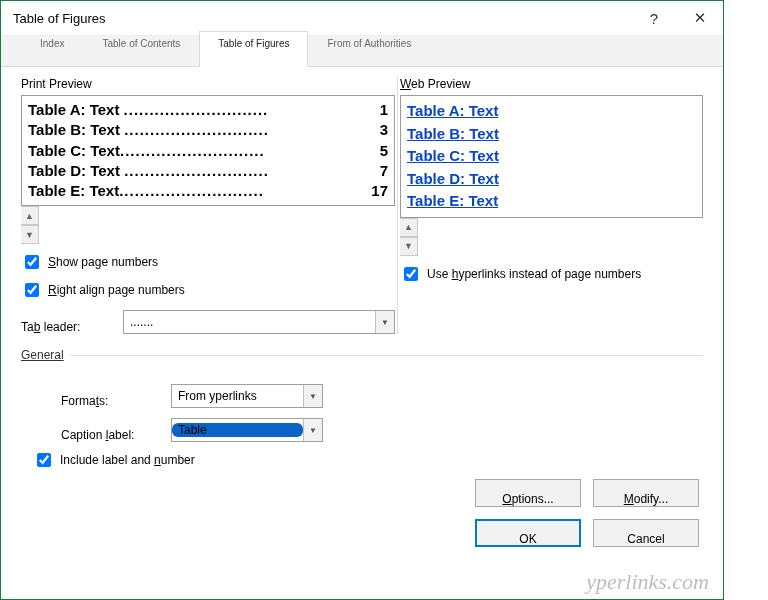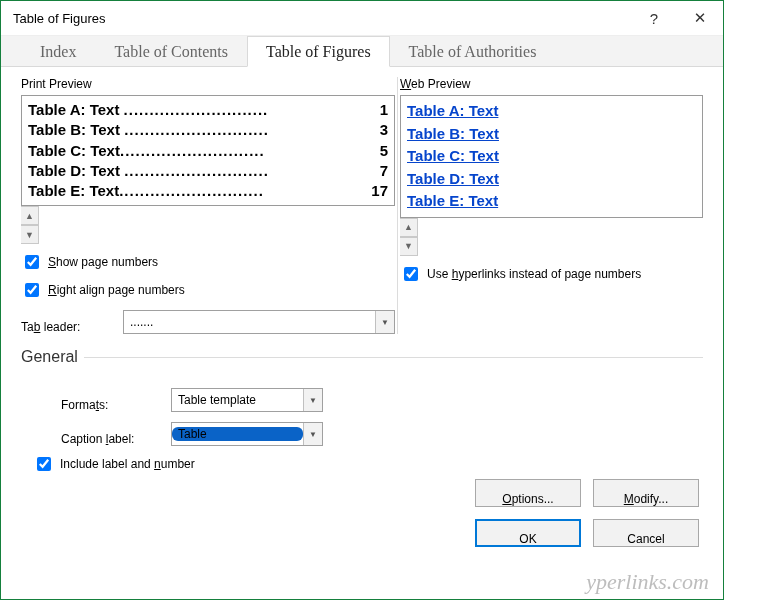--- a/index.html
+++ b/index.html
@@ -1,21 +1,21 @@
 <!DOCTYPE html>
 <html><head>
 <meta charset="utf-8">
 <style>
 html,body{margin:0;padding:0;font-family:"Segoe UI",Tahoma,sans-serif;font-size:12px;background:#fff;color:#000;}
 .window{width:724px;height:600px;box-sizing:border-box;background:#fff;border:1px solid #15803d;position:relative;overflow:hidden;}
 .titlebar{display:flex;align-items:center;height:34px;border-bottom:1px solid #eee;padding:0 0 0 12px;}
 .titlebar .title{flex:1;font-size:13px;}
 .titlebar .btn{width:46px;height:34px;display:flex;align-items:center;justify-content:center;font-size:15px;color:#333;}
 .tabstrip{display:flex;align-items:flex-end;height:30px;padding:0 0 0 20px;background:#f3f3f3;border-bottom:1px solid #d9d9d9;}
-.tab{padding:6px 18px 5px;color:#666;border:1px solid transparent;position:relative;bottom:-1px;font-size:16px;font-family:Liberation Serif, serif;}
+.tab{padding:6px 18px 17px;color:#666;border:1px solid transparent;position:relative;bottom:-1px;font-size:10px;}
 .tab.active{background:#fff;border-color:#d9d9d9;border-bottom-color:#fff;color:#222;}
 .content{padding:10px 20px 0 20px;}
 .columns{display:flex;}
 .col{flex:1;display:flex;flex-direction:column;}
 .grouplabel{font-size:12px;margin:0 0 4px 0;}
 .previewwrap{display:flex;flex-direction:column;}
 .previewbox{flex:1;height:140px;border:1px solid #9a9a9a;background:#fff;padding:4px 6px;overflow:hidden;box-sizing:border-box;}
 .scrollbar{width:17px;border:1px solid #c9c9c9;border-left:none;display:flex;flex-direction:column;background:#f0f0f0;}
 .scrollbar .arrow{height:17px;display:flex;align-items:center;justify-content:center;border-bottom:1px solid #c9c9c9;font-size:9px;color:#666;}
 .scrollbar .arrow.bot{border-bottom:none;border-top:1px solid #c9c9c9;}
@@ -37,21 +37,21 @@
 .combo.sel .txt{background:#0a63c7;color:#000000;border-radius:6px;}
 .general{padding:4px 8px 10px 40px;}
 .general .row label{min-width:100px;}
 .btnrow{position:absolute;right:24px;display:flex;gap:12px;}
 .btnrow.top{top:478px;}
 .btnrow.bot{top:518px;}
 .winbtn{width:104px;height:26px;border:1px solid #a8a8a8;background:#f2f2f2;font-size:12px;display:flex;align-items:flex-end;justify-content:center;}
 .winbtn.primary{border:1px solid #0078d7;box-shadow:inset 0 0 0 1px #0078d7;}
 .watermark{position:absolute;right:14px;bottom:6px;font:italic 22px/1 Georgia,serif;color:#bdbdbd;}
 fieldset.fs{border:1px solid #dcdcdc;border-left:none;border-right:none;border-bottom:none;margin:14px 0 0 0;padding:8px 0 0 0;}
-fieldset.fs legend{padding:0 6px 0 0;font-size:16px;color:#333;}
+fieldset.fs legend{padding:0 6px 0 0;font-size:12px;color:#333;text-decoration:underline;}
 .middiv{width:1px;background:#dcdcdc;margin:0 2px;align-self:stretch;}
 </style>
 </head>
 <body>
 
 <div class="window">
 
   <div class="titlebar">
     <div class="title">Table of Figures</div>
     <div class="btn">
@@ -59,21 +59,21 @@
       </div>
     <div class="btn">
         <span>✕</span>
       </div>
   </div>
 
   <div class="tabstrip">
     <div class="tab"><span>Index</span></div>
     <div class="tab"><span>Table of Contents</span></div>
     <div class="tab active"><span>Table of Figures</span></div>
-    <div class="tab"><span>Table of Authorities</span></div>
+    <div class="tab"><span>From of Authorities</span></div>
   </div>
 
   <div class="content">
     <div class="columns">
 
       <div class="col">
         <div class="grouplabel">Print Preview</div>
         <div class="previewwrap">
           <div class="previewbox">
             <div class="pp-line">
@@ -152,21 +152,21 @@
         </label>
       </div>
     </div>
 
     <fieldset class="fs">
       <legend>General</legend>
       <div class="general">
         <div class="row">
           <label>Forma<span class="u">t</span>s:</label>
           <div class="combo" style="width:150px">
-            <div class="txt">Table template</div>
+            <div class="txt">From yperlinks</div>
             <div class="drop">▼</div>
           </div>
         </div>
         <div class="row">
           <label>Caption <span class="u">l</span>abel:</label>
           <div class="combo sel" style="width:150px">
             <div class="txt">Table</div>
             <div class="drop">▼</div>
           </div>
         </div>

